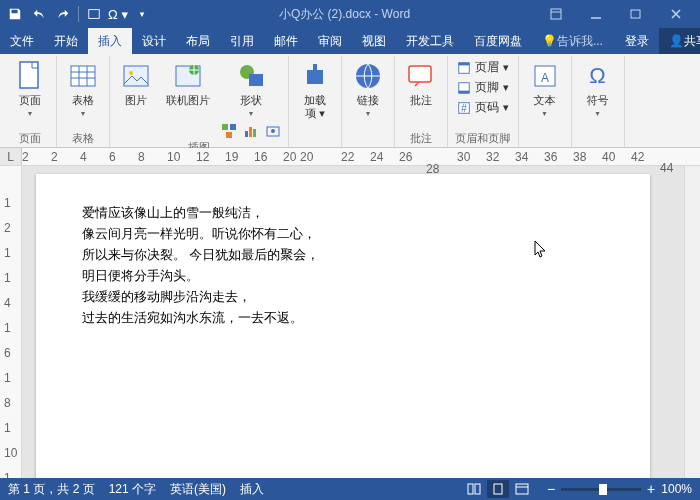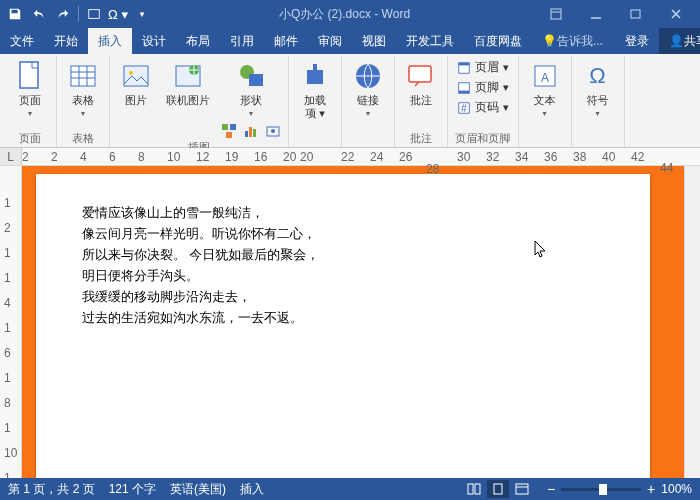--- a/index.html
+++ b/index.html
@@ -32,21 +32,21 @@
 .vitem svg{width:14px;height:14px}
 .smallrow{display:flex;gap:4px;margin-top:2px}
 .smallbtn{width:18px;height:18px;display:flex;align-items:center;justify-content:center;cursor:pointer}
 .ruler-area{height:18px;background:#fff;border-bottom:1px solid #d8d8d8;display:flex;align-items:center;position:relative;font-size:9px;color:#666}
 .ruler-area .L{width:22px;text-align:center;background:#e8e8e8;border-right:1px solid #ccc;height:100%;line-height:18px}
 .ruler-ticks{flex:1;position:relative;height:100%;background:#f8f8f8}
 .ruler-ticks span{position:absolute;top:2px}
 .doc-area{flex:1;display:flex;background:#989898;overflow:hidden}
 .vruler{width:22px;background:#f8f8f8;border-right:1px solid #d8d8d8;position:relative;font-size:9px;color:#666}
 .vruler span{position:absolute;left:4px}
-.page-wrap{flex:1;overflow:auto;padding:8px 16px 0 14px;background:#f97316}
+.page-wrap{flex:1;overflow:auto;padding:8px 16px 0 14px;background:#e5e5e5}
 .page{width:614px;min-height:360px;background:#fff;box-shadow:0 1px 3px rgba(0,0,0,.3);padding:28px 46px;position:relative}
 .page p{font-family:"SimSun","宋体",serif;font-size:13px;color:#000;line-height:21px}
 .cursor-ptr{position:absolute;left:498px;top:66px;pointer-events:none}
 .statusbar{height:22px;background:#2b579a;color:#fff;display:flex;align-items:center;padding:0 8px;font-size:11px;gap:14px}
 .statusbar .spacer{flex:1}
 .view-btns{display:flex;gap:2px}
 .view-btn{width:22px;height:18px;display:flex;align-items:center;justify-content:center;cursor:pointer}
 .zoom{display:flex;align-items:center;gap:6px}
 .zoom-track{width:80px;height:3px;background:#1e3e6e;position:relative}
 .zoom-thumb{position:absolute;left:38px;top:-4px;width:8px;height:11px;background:#fff}

